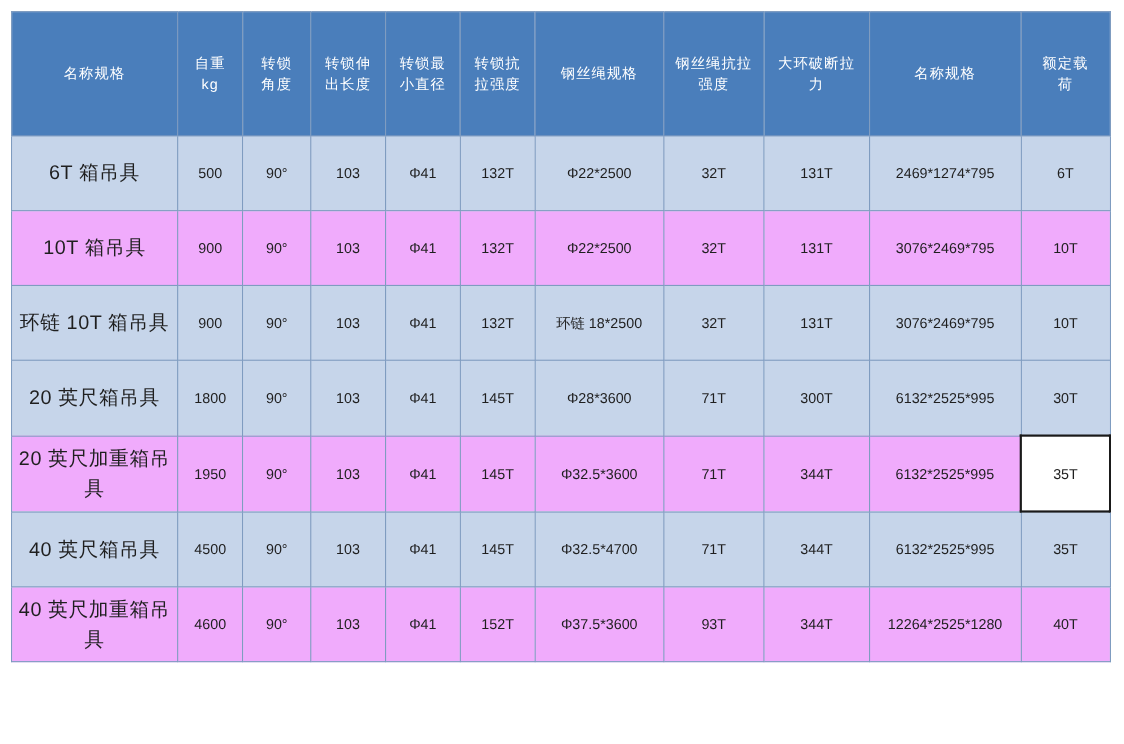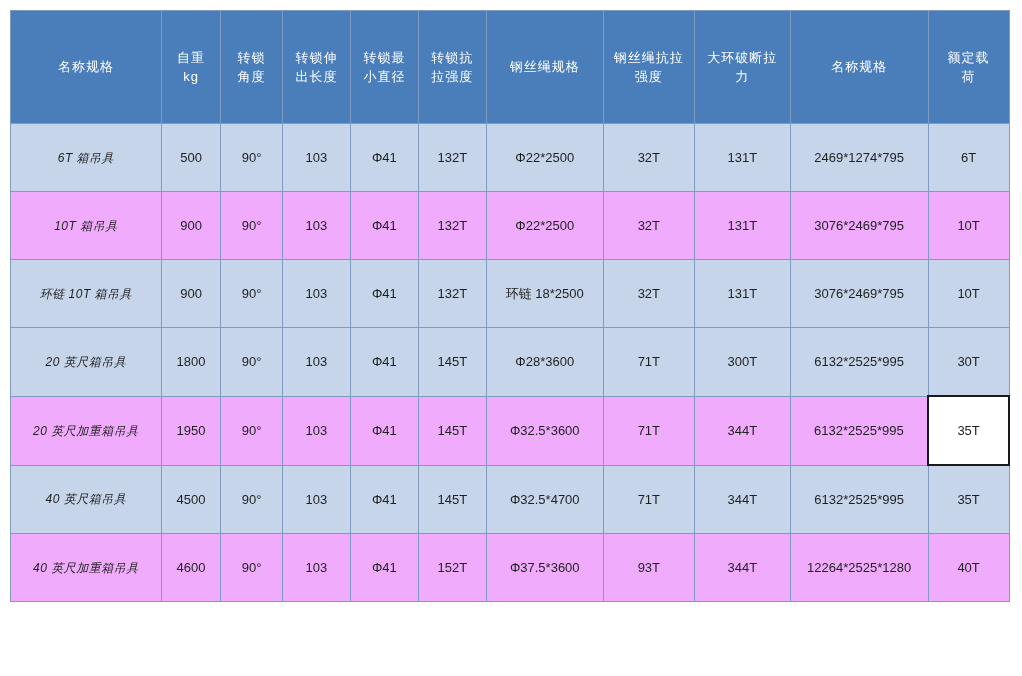--- a/index.html
+++ b/index.html
@@ -52,23 +52,22 @@
     height: 63px;
     color: #1f1f1f;
   }
   tbody tr.row-odd td {
     background: #c6d5ea;
   }
   tbody tr.row-even td {
     background: #f0abfc;
   }
   tbody td.name-cell {
-    font-size: 12px;
+    font-size: 18px;
     letter-spacing: 0.5px;
-    font-style: italic;
   }
   tbody td.selected-cell {
     background: #ffffff !important;
     border: 2px solid #1a1a1a;
     position: relative;
     z-index: 2;
   }
   
   col.c0 { width: 142px; }
   col.c1 { width: 56px; }

